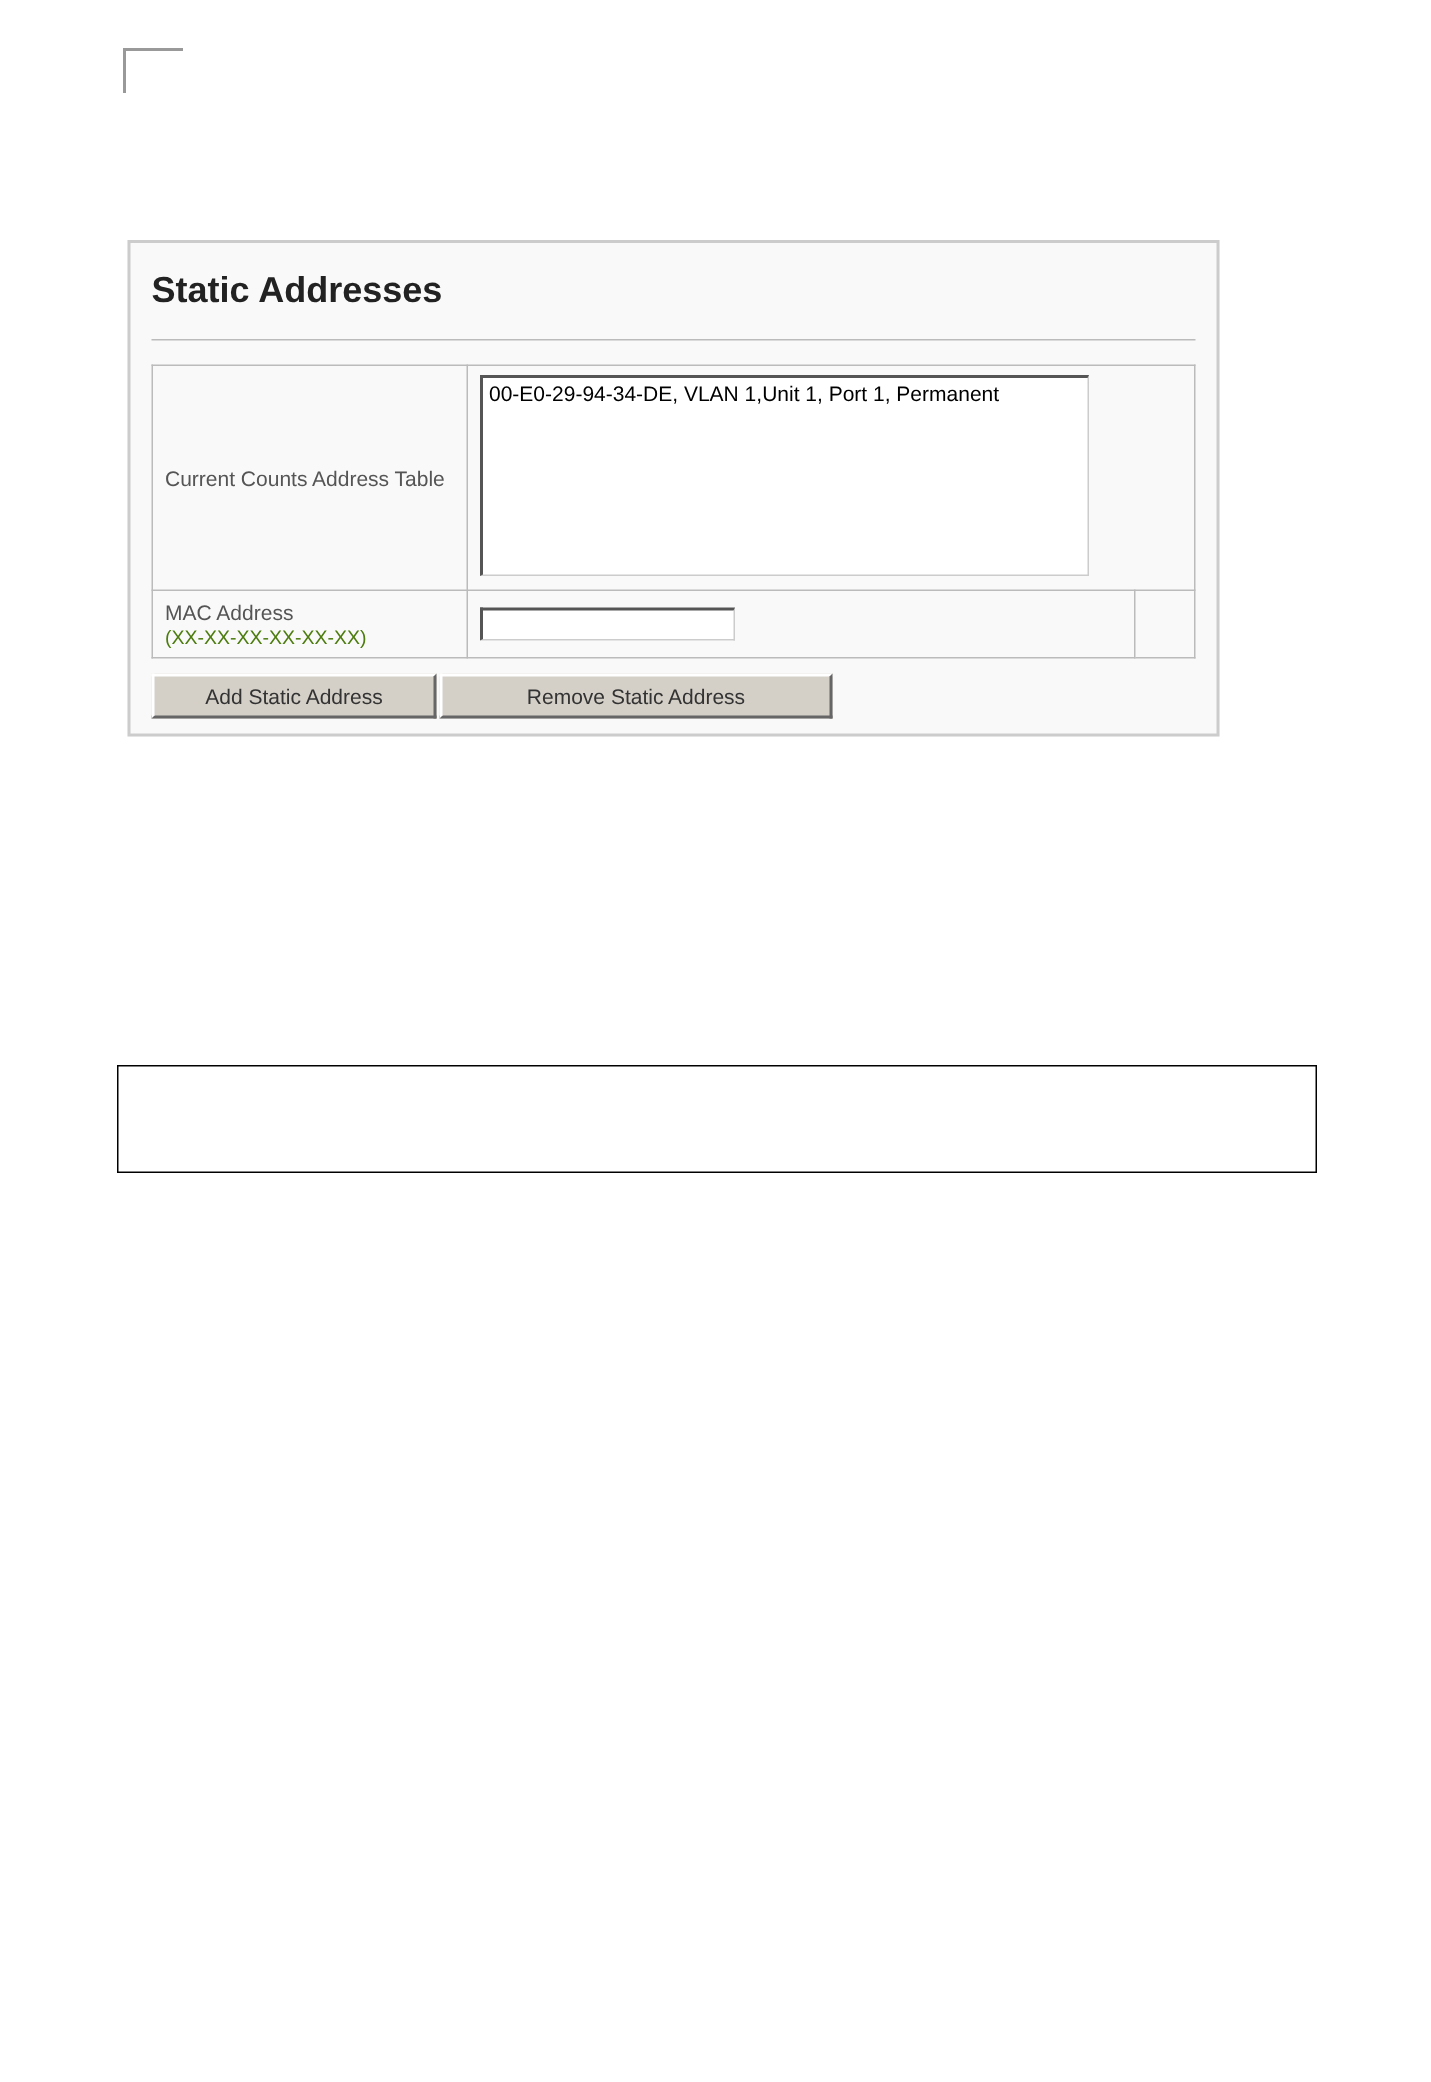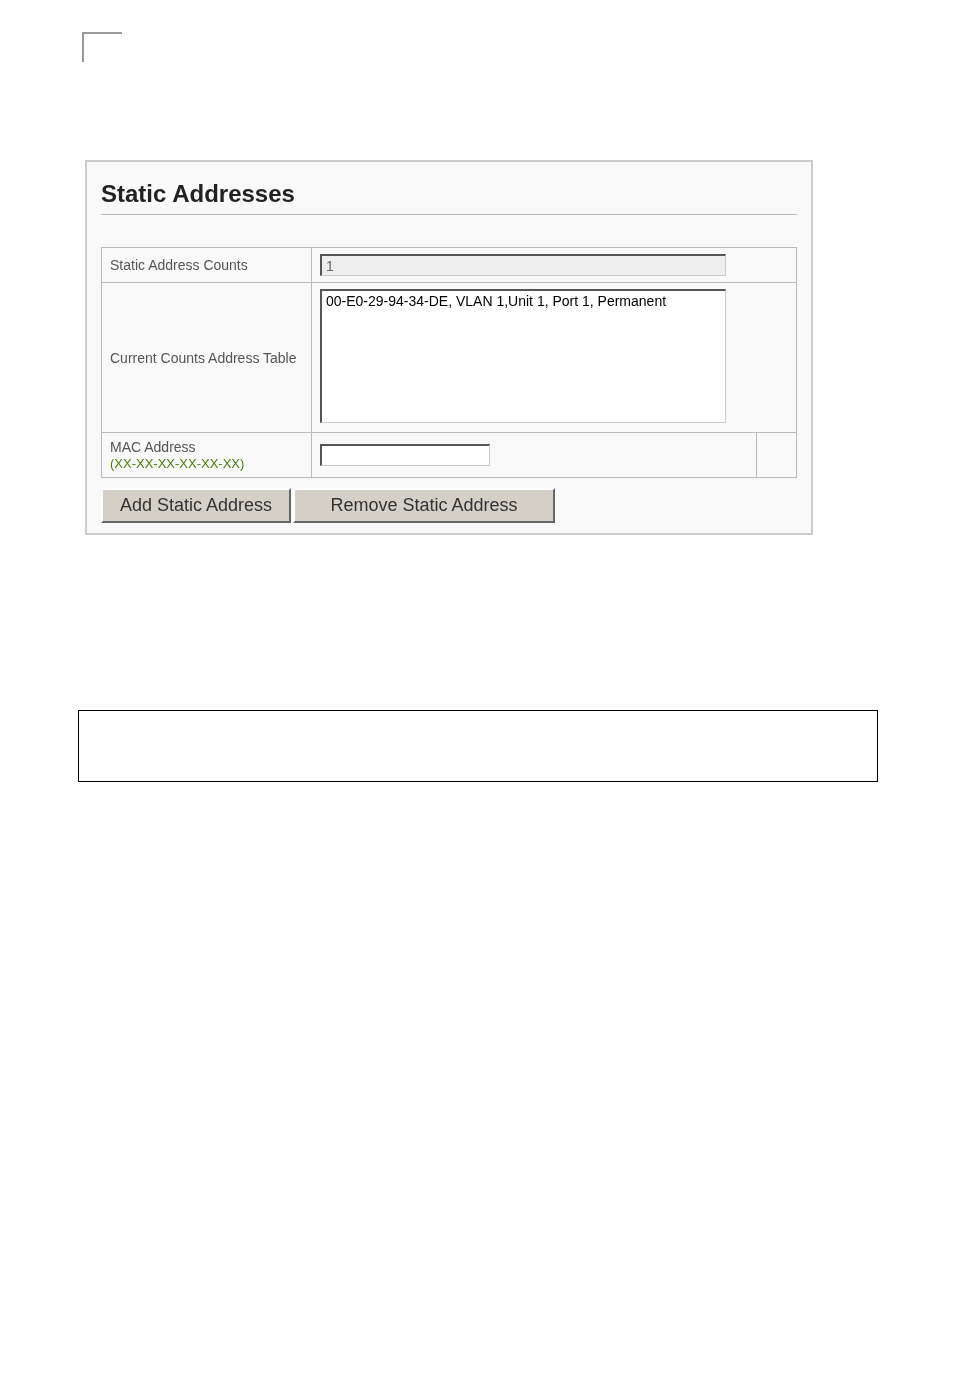--- a/index.html
+++ b/index.html
@@ -25,23 +25,23 @@
       left: 85px;
       width: 728px;
       border: 2px solid #ccc;
       background: #f8f9f8;
       padding: 18px 14px 2px 14px;
     }
     .panel-title {
       font-size: 24px;
       font-weight: bold;
       color: #222;
-      padding-bottom: 6px;
+      padding-bottom: 18px;
       border-bottom: 1px solid #bbb;
-      margin-bottom: 32px;
+      margin-bottom: 16px;
     }
     .config-table {
       width: 100%;
       border-collapse: collapse;
     }
     .config-table td {
       border: 1px solid #bbb;
       padding: 6px 8px;
       font-size: 14px;
       color: #555;
@@ -130,21 +130,21 @@
       margin-top: 10px;
       margin-bottom: 8px;
     }
     .btn {
       display: inline-block;
       background: #d4d0c8;
       border-top: 2px solid #fff;
       border-left: 2px solid #fff;
       border-right: 2px solid #666;
       border-bottom: 2px solid #666;
-      font-size: 18px;
+      font-size: 14px;
       color: #333;
       padding: 5px 0;
       text-align: center;
       cursor: pointer;
     }
     .btn-add { width: 190px; margin-right: 2px; }
     .btn-remove { width: 262px; }
     .sub-label { font-size: 13px; color: #4d7c0f; }
     .lower-box {
       position: absolute;
@@ -159,26 +159,20 @@
 </head>
 <body>
 
 <div class="corner-mark"></div>
 
 <div class="panel">
   <div class="panel-title">Static Addresses</div>
 
   <table class="config-table">
     <tbody>
-        <tr>
-      <td class="label-col">Static Address Counts</td>
-      <td colspan="2">
-        <input class="count-input" type="text" readonly="" value="1" style="">
-      </td>
-    </tr>
     <tr class="tall-row">
       <td class="label-col">Current Counts Address Table</td>
       <td colspan="2" class="list-cell">
         <div class="list-box">
           <div class="opt">00-E0-29-94-34-DE, VLAN 1,Unit 1, Port 1, Permanent</div>
         </div>
       </td>
     </tr>
     <tr>
       <td class="label-col">

